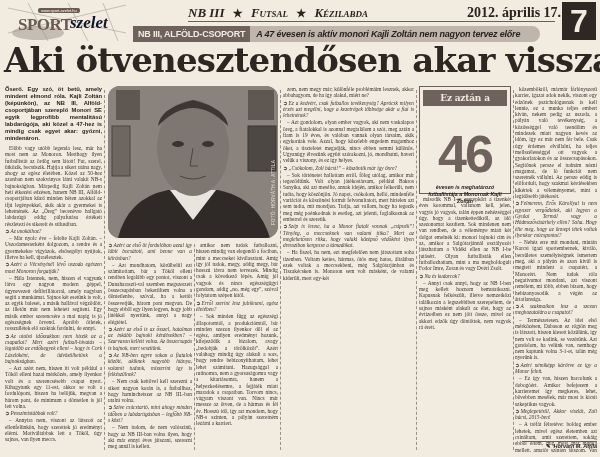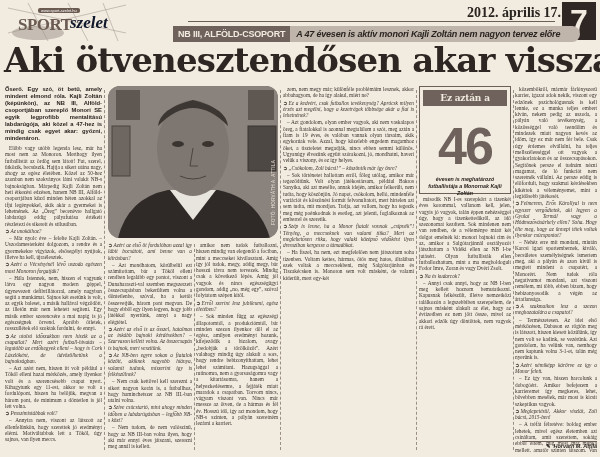--- a/index.html
+++ b/index.html
@@ -15,21 +15,21 @@
   .logo-szelet { position: absolute; left: 62px; top: 10px; font-family: "Liberation Serif", serif; font-style: italic; font-weight: bold; font-size: 17px; color: #0f172a; }
   .logo-net { position: absolute; left: 0; top: 0; width: 118px; height: 38px; }
 
   .sections { position: absolute; left: 188px; top: 5px; font-style: italic; font-weight: bold; font-size: 13px; color: #2a2420; white-space: nowrap; }
   .sections .star { font-style: normal; font-size: 11px; margin: 0 5px; }
   .sections .sc { font-variant: small-caps; }
   .date { position: absolute; left: 467px; top: 5px; font-weight: bold; font-size: 14px; color: #2a2420; }
   .pagenum { position: absolute; left: 562px; top: 2px; width: 34px; height: 38px; background: #2f2723; color: #f1ebe0; font-family: "Liberation Sans", sans-serif; font-weight: bold; font-size: 32px; text-align: center; line-height: 38px; }
   .rule { position: absolute; left: 188px; top: 21px; width: 367px; height: 1px; background: #6b5f58; }
 
-  .kicker { position: absolute; left: 133px; top: 24px; height: 20px; display: flex; align-items: center; margin-left: 40px; }
+  .kicker { position: absolute; left: 133px; top: 24px; height: 20px; display: flex; align-items: center; }
   .kicker-tag { background: #6f625c; color: #f1ebe0; font-family: "Liberation Sans", sans-serif; font-weight: bold; font-size: 9px; padding: 0 5px; height: 16px; line-height: 16px; letter-spacing: -0.2px; }
   .kicker-text { background: #bfb5ab; color: #2a2420; font-family: "Liberation Sans", sans-serif; font-style: italic; font-weight: bold; font-size: 9px; padding: 0 10px 10px 6px; height: 16px; line-height: 16px; border-radius: 0 8px 8px 0; width: 290px; letter-spacing: -0.2px; }
 
   .headline { position: absolute; left: 4px; top: 40px; width: 592px; font-family: "DejaVu Serif", serif; font-weight: bold; font-size: 34px; line-height: 40px; color: #2e2622; white-space: nowrap; letter-spacing: -0.8px; text-align: center; }
 
   
   .col { position: absolute; top: 86px; font-size: 5.3px; line-height: 6.3px; text-align: justify; color: #3a332e; overflow: hidden; }
   .col p { margin-bottom: 1px; text-indent: 4px; }
   .col p.q { font-style: italic; text-indent: 0; }
   .col p.q .arrow { font-style: normal; font-weight: bold; margin-right: 1px; }
@@ -42,21 +42,21 @@
   .photo-credit { position: absolute; left: 271px; top: 160px; writing-mode: vertical-rl; transform: rotate(180deg); font-family: "Liberation Sans", sans-serif; font-size: 4.5px; color: #e8e0d6; letter-spacing: 0.3px; }
 
   .col-2a { left: 108px; top: 242px; width: 84px; height: 210px; }
   .col-2b { left: 196px; top: 242px; width: 82px; height: 210px; }
   .col-3 { left: 283px; width: 131px; height: 366px; }
   .col-4 { left: 419px; top: 196px; width: 92px; height: 256px; }
   .col-5 { left: 515px; width: 82px; height: 366px; }
 
   .factbox { position: absolute; left: 419px; top: 86px; width: 92px; height: 108px; border: 1px solid #6b5f58; background: #f1ebe0; }
   .factbox-title { background: #6f625c; color: #f1ebe0; font-family: "DejaVu Serif", serif; font-weight: bold; font-size: 9px; text-align: center; height: 16px; line-height: 16px; margin: 3px; letter-spacing: -0.2px; }
-  .factbox-num { font-family: "Liberation Sans", sans-serif; font-weight: bold; font-size: 52px; color: #6f625c; text-align: center; line-height: 56px; margin-top: 12px; letter-spacing: -2px; }
+  .factbox-num { font-family: "Liberation Sans", sans-serif; font-weight: bold; font-size: 52px; color: #6f625c; text-align: center; line-height: 56px; margin-top: 20px; letter-spacing: -2px; }
   .factbox-cap { font-family: "Liberation Sans", sans-serif; font-weight: bold; font-style: italic; font-size: 5.3px; line-height: 7px; text-align: center; padding: 0 4px; color: #2a2420; margin-top: 2px; }
 
   .byline { position: absolute; left: 522px; top: 441px; width: 75px; border-top: 1px solid #6b5f58; padding-top: 1px; text-align: right; font-family: "Liberation Sans", sans-serif; font-style: italic; font-weight: bold; font-size: 5.5px; color: #2a2420; }
   .byline .pen { font-style: normal; margin-right: 3px; }
 </style>
 </head>
 <body>
 
 <div class="page">
 
@@ -70,20 +70,27 @@
             <line x1="60" y1="0" x2="80" y2="38"></line>
           <line x1="95" y1="0" x2="110" y2="38"></line>
         </g>
         <ellipse cx="30" cy="30" rx="26" ry="7" fill="#9a8f86" opacity="0.5"></ellipse>
       </svg>
       <span class="logo-url">www.sport-szelet.hu</span>
       <span class="logo-sport">SPORT</span>
       <span class="logo-szelet">szelet</span>
     </div>
 
+    <div class="sections">
+      <span>NB III</span>
+      <span class="star">★</span>
+      <span class="sc">Futsal</span>
+      <span class="star">★</span>
+      <span class="sc">Kézilabda</span>
+    </div>
     <div class="date">2012. április 17.</div>
     <div class="pagenum">7</div>
     <div class="rule"></div>
 
     <div class="kicker">
       <span class="kicker-tag">NB III, ALFÖLD-CSOPORT</span>
       <span class="kicker-text">A 47 évesen is aktív monori Kajli Zoltán nem nagyon tervez előre</span>
     </div>
   </div>
 

